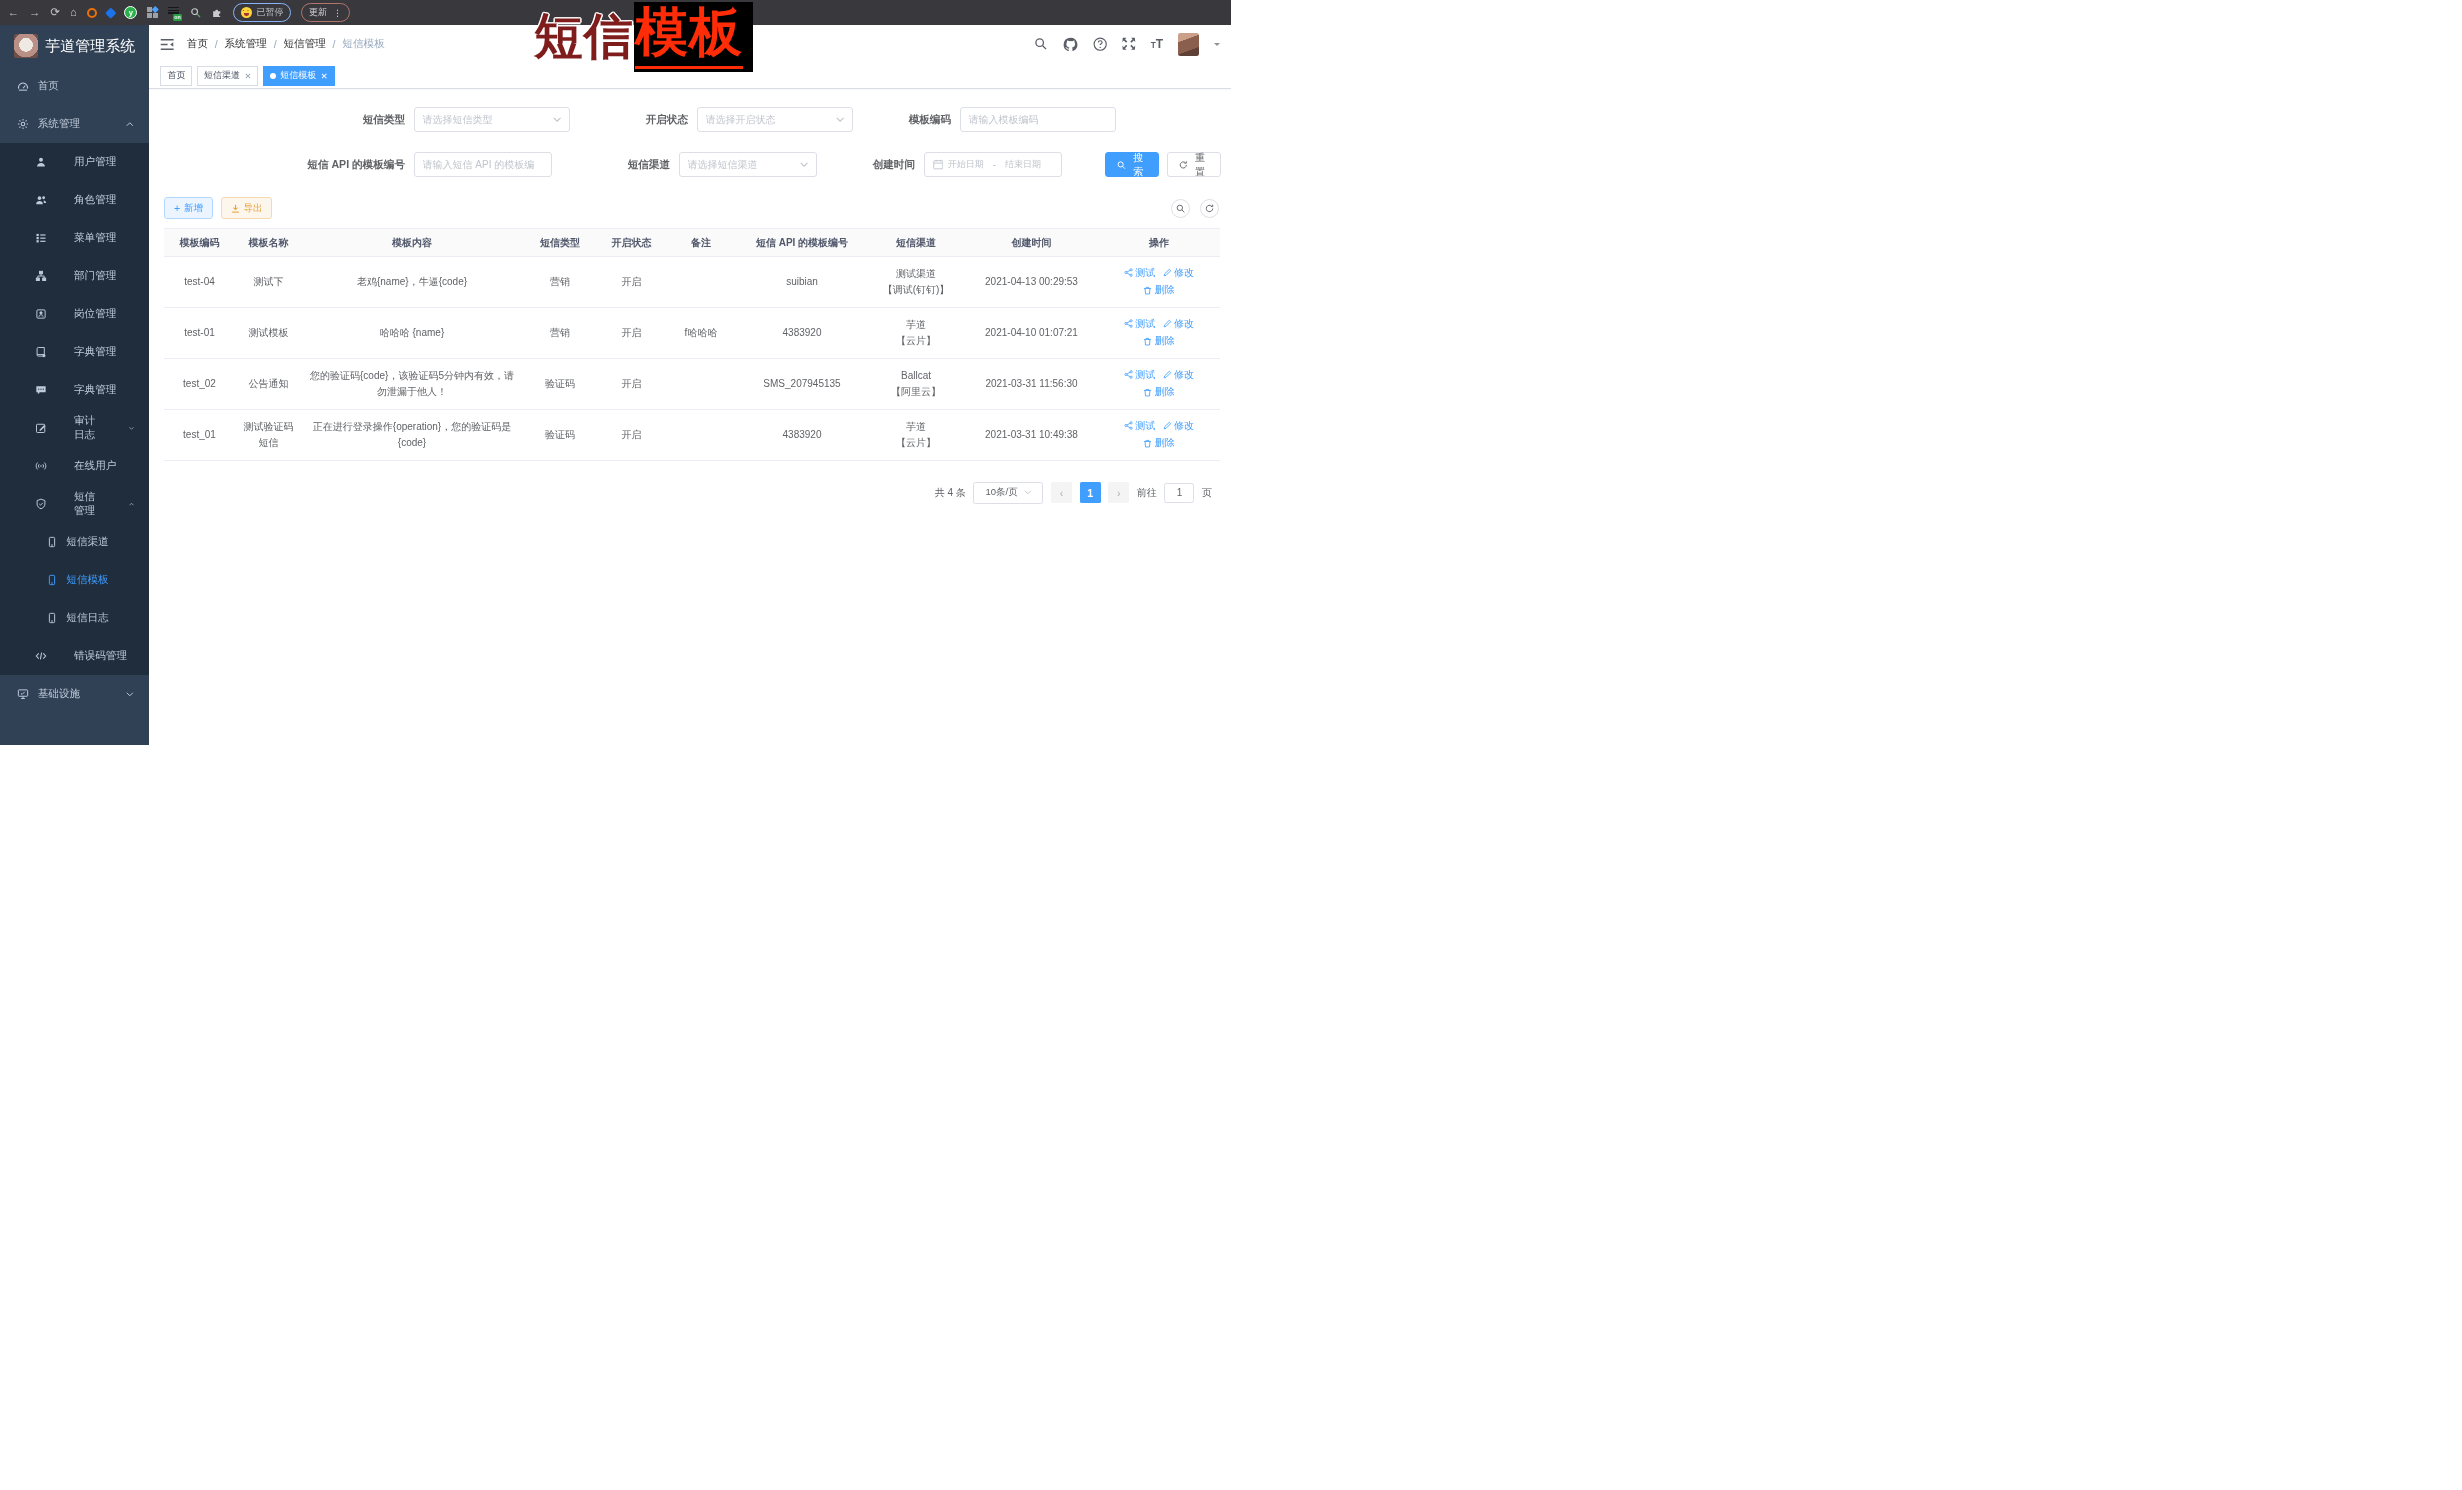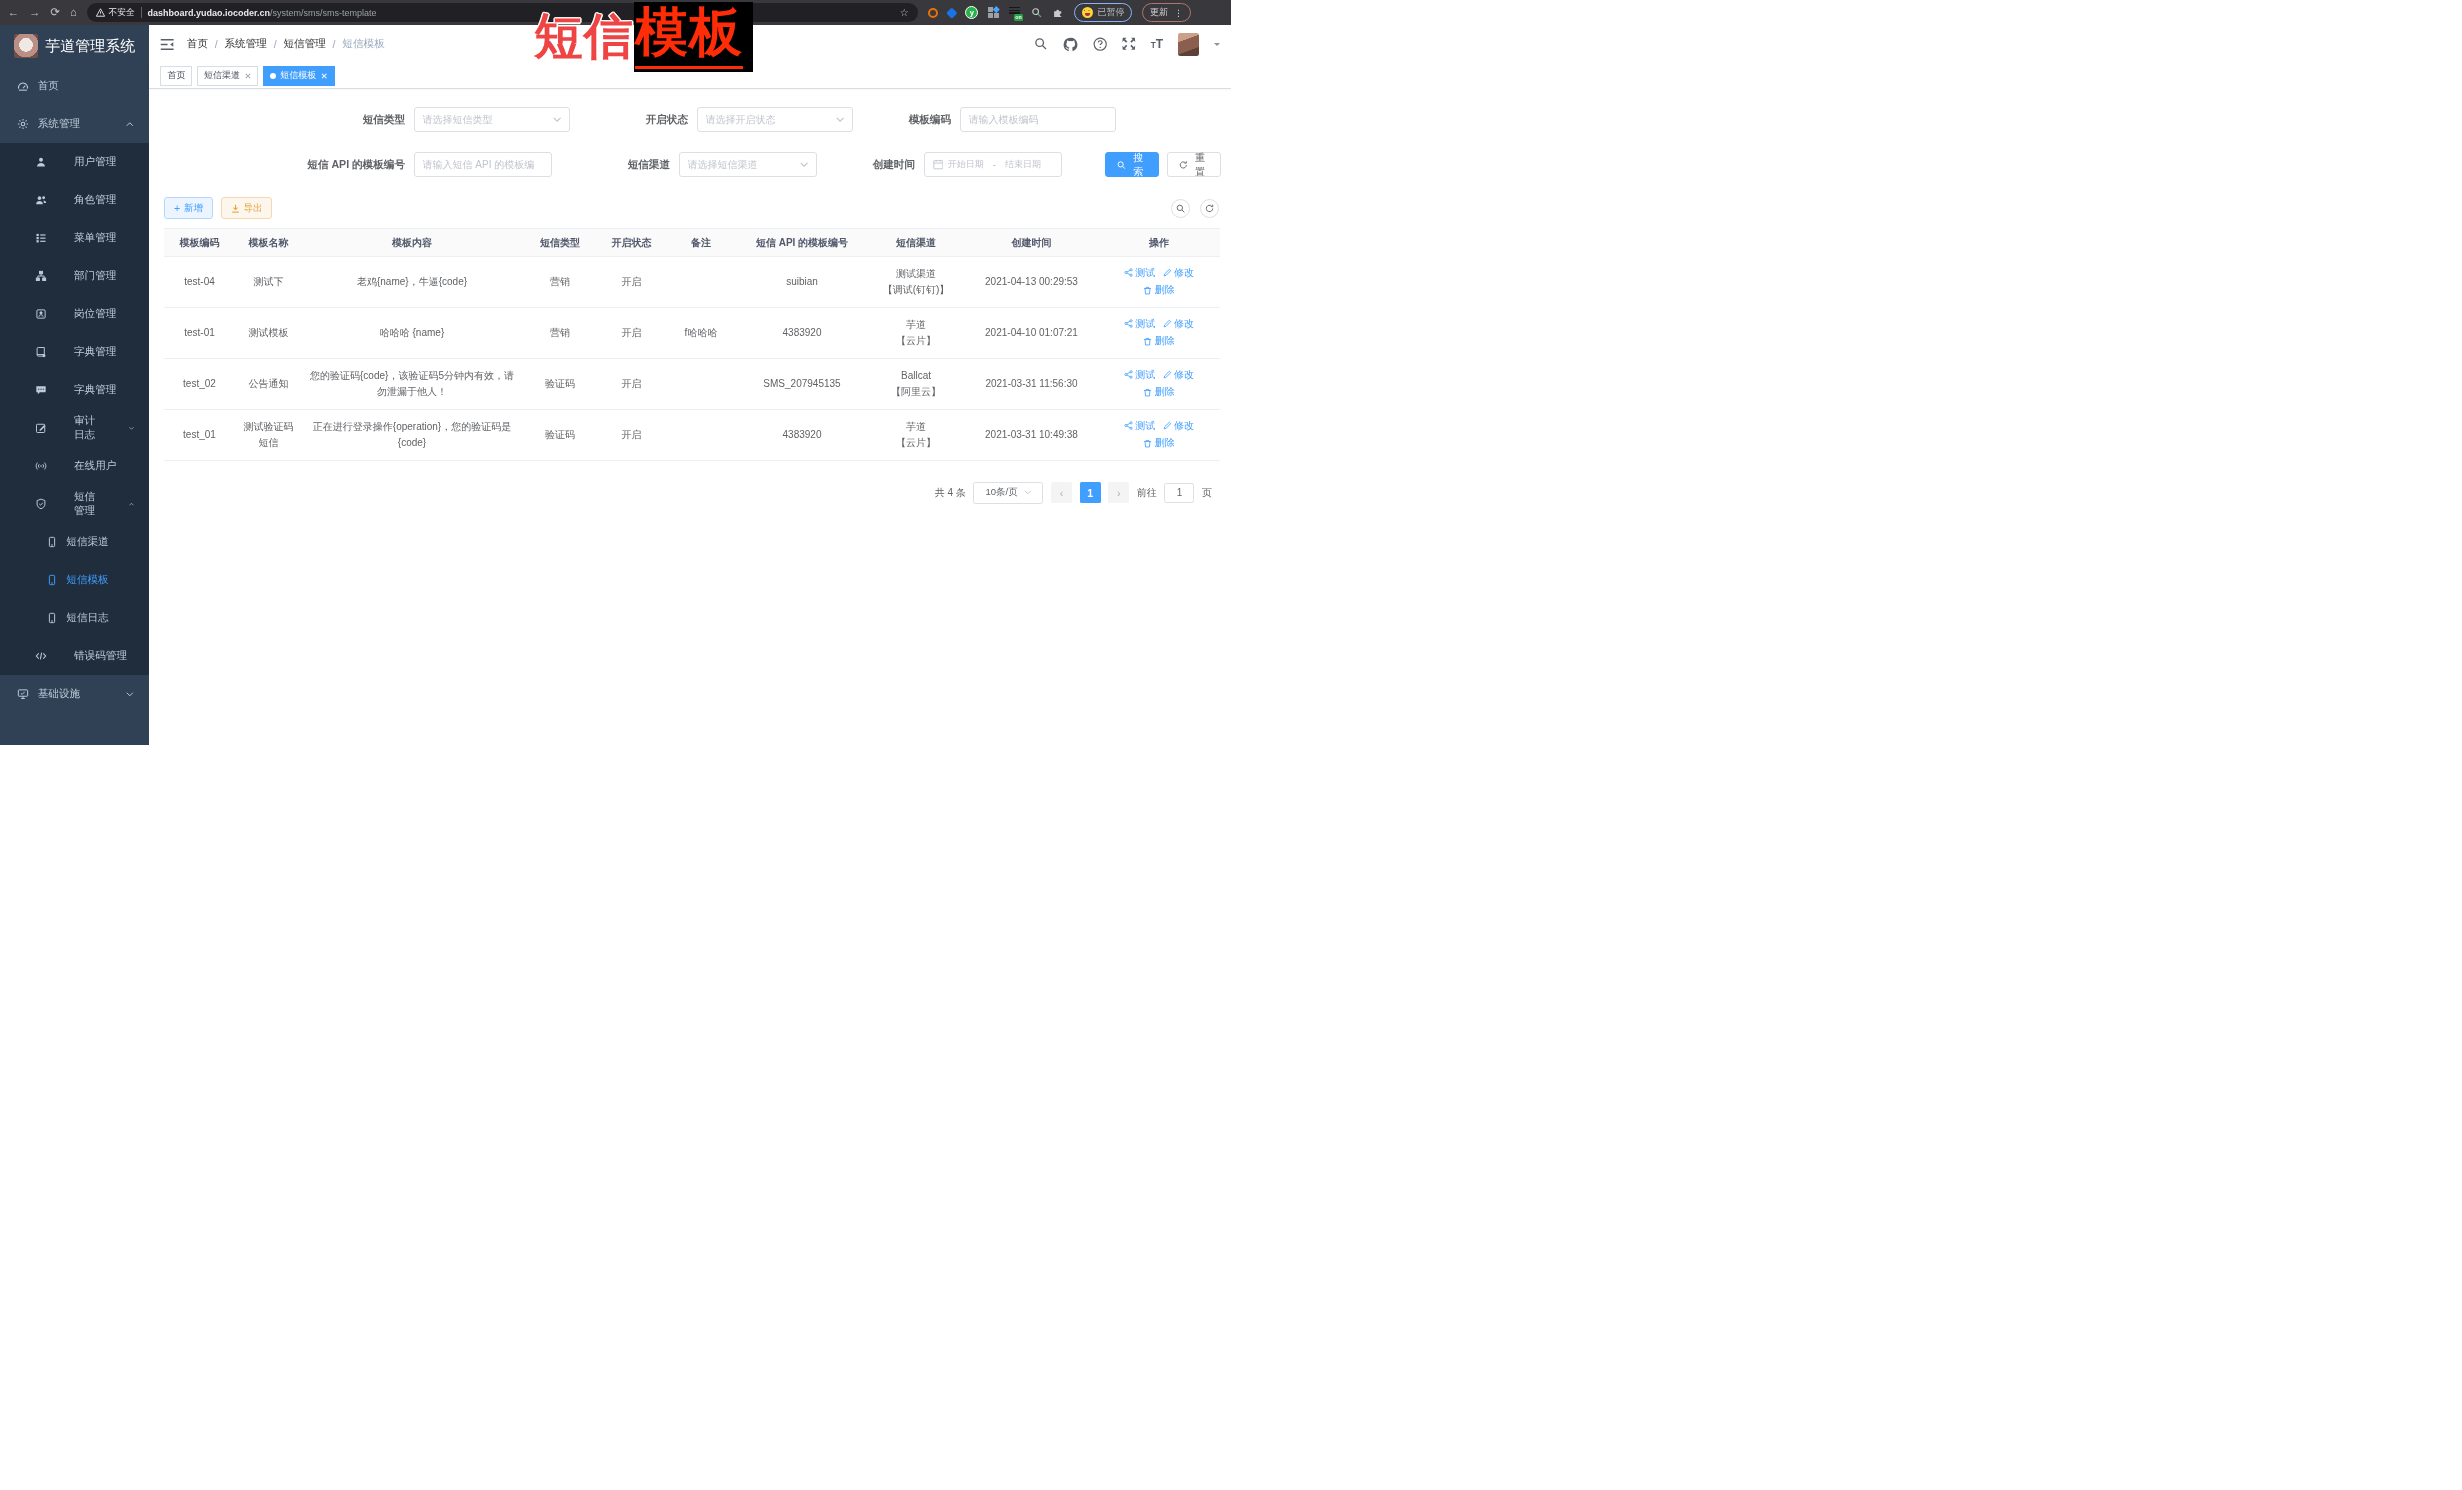--- a/index.html
+++ b/index.html
@@ -108,47 +108,33 @@
 
   
   .pager { display:flex; align-items:center; justify-content:flex-end; gap:7.6px; margin-top:20.5px; padding-right:9px; font-size:10px; color:#606266; }
   .psize { width:70px; height:22px; border:0.8px solid #dcdfe6; border-radius:2.3px; display:flex; align-items:center; justify-content:center; gap:6px; color:#606266; font-size:9.5px; cursor:pointer; }
   .pbtn { width:21px; height:21px; border-radius:1.5px; background:#f4f4f5; color:#a9aeb8; display:flex; align-items:center; justify-content:center; font-size:10.6px; cursor:pointer; }
   .pbtn.cur { background:#409eff; color:#fff; font-weight:700; }
   .goto-input { width:30px; height:20px; border:0.8px solid #dcdfe6; border-radius:2.3px; text-align:center; font-size:10px; color:#606266; outline:none; font-family:inherit; }
 
   
   .overlay { position:absolute; left:534px; top:1.5px; display:flex; align-items:flex-start; z-index:60; pointer-events:none; }
-  .ov-pink { font-size:49px; font-weight:700; color:#ef4444; line-height:56px; margin-top:6.8px; letter-spacing:0.8px;
+  .ov-pink { font-size:49px; font-weight:700; color:#7f1d1d; line-height:56px; margin-top:6.8px; letter-spacing:0.8px;
      text-shadow:-1.5px 0 #fff, 1.5px 0 #fff, 0 -1.5px #fff, 0 1.5px #fff, -0.8px -0.8px #fff, 0.8px 0.8px #fff, -0.8px 0.8px #fff, 0.8px -0.8px #fff; }
   .ov-box { background:#000; height:70px; padding:3.8px 10.6px 0 1.5px; }
   .ov-red { font-size:53px; font-weight:700; color:#ff2c08; line-height:53px; display:inline-block; border-bottom:3.8px solid #ff2c08; padding-bottom:8px; letter-spacing:0.8px; }
 </style>
 </head>
 <body>
 
 <div class="chrome">
   <span class="navbtn">←</span>
   <span class="navbtn">→</span>
   <span class="navbtn">⟳</span>
   <span class="navbtn">⌂</span>
-  <div class="url-pill">
-    <span class="url-warn">
-      <svg width="9" height="9" viewBox="0 0 12 12">
-          <path d="M6 1L11.5 11H.5z" fill="none" stroke="#e8eaed" stroke-width="1.2"></path>
-          <path d="M6 4.5v3M6 9.2v.6" stroke="#e8eaed" stroke-width="1.2"></path>
-        </svg>
-      <span>不安全</span>
-    </span>
-    <span class="url-sep"></span>
-    <span class="url-text">
-      <span class="url-domain">dashboard.yudao.iocoder.cn</span><span class="url-path">/system/sms/sms-template</span>
-    </span>
-    <span class="url-star">☆</span>
-  </div>
   <div class="ext">
     <span class="ring"></span>
     <span class="gem"></span>
     <span class="ycirc">y</span>
     <span class="grid4">
         <i></i>
         <i class="b"></i>
         <i></i>
         <i></i>
       </span>

